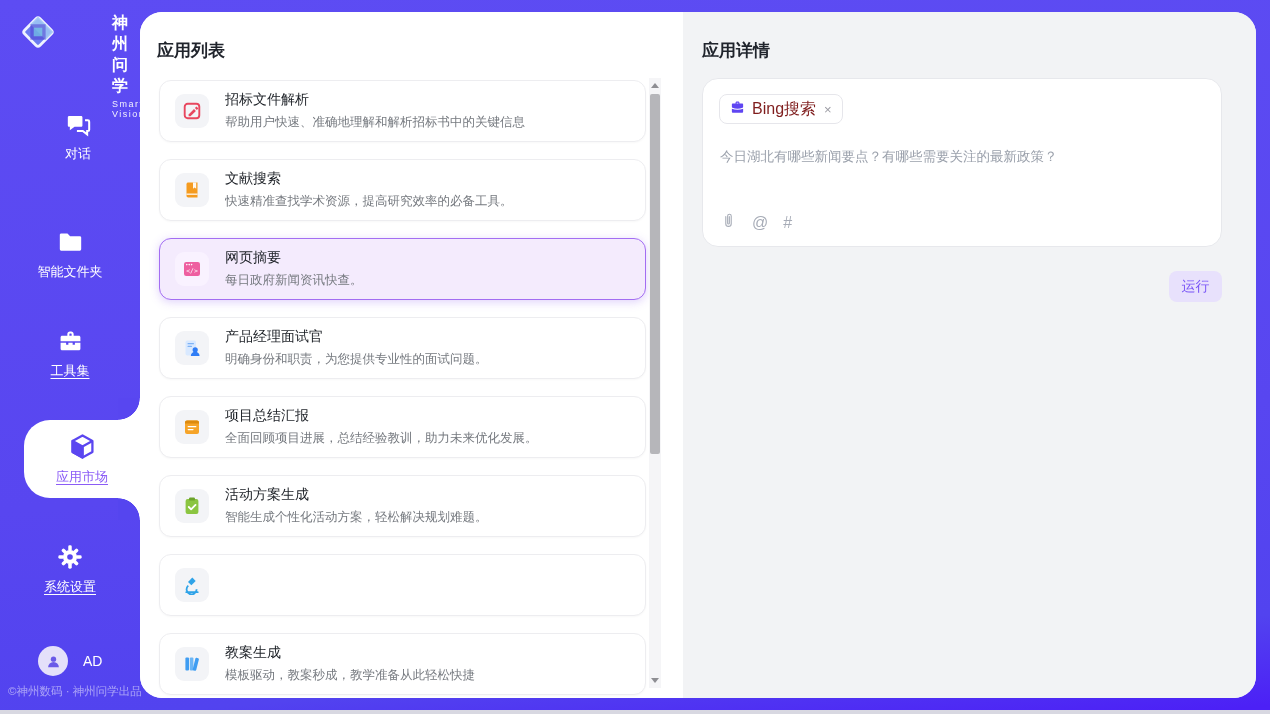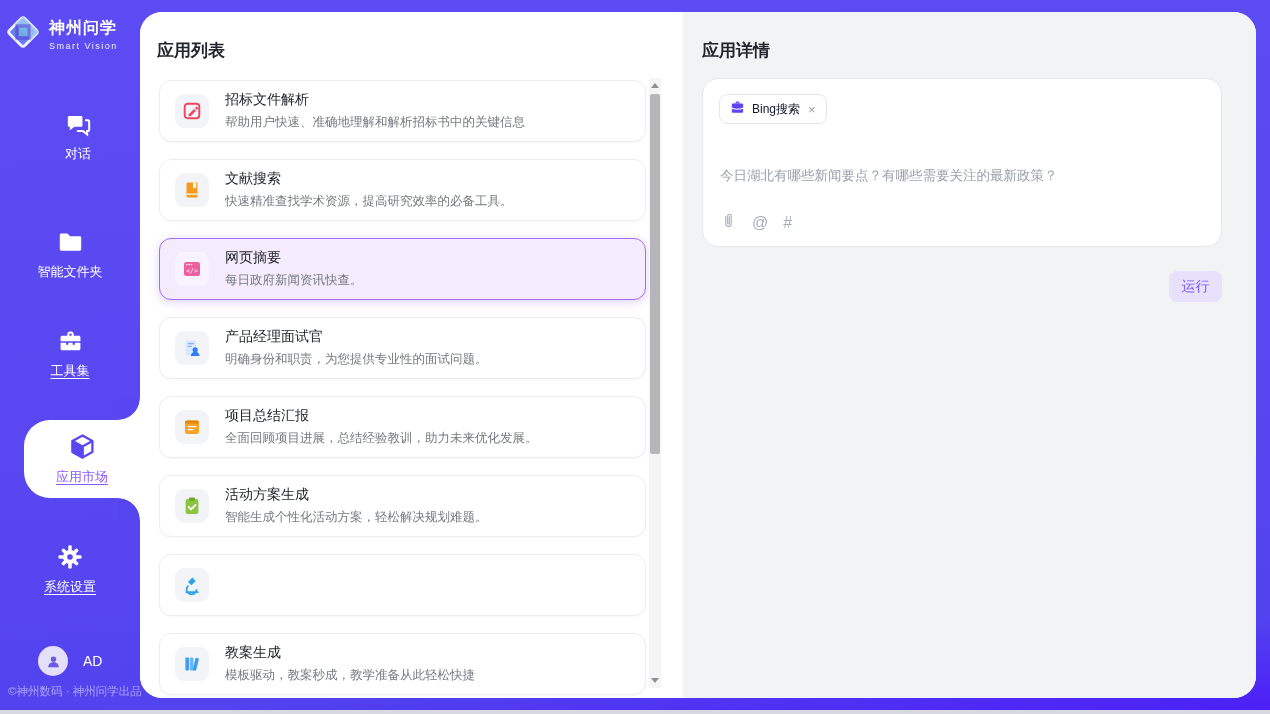--- a/index.html
+++ b/index.html
@@ -6,21 +6,21 @@
   html,body { width:1270px; height:714px; }
   body { font-family:"Liberation Sans","DejaVu Sans",sans-serif; }
   #screen{
     position:relative; width:1270px; height:714px; overflow:hidden;
     background:linear-gradient(175deg,#5d4cf3 0%,#5846f0 62%,#5243ef 88%,#4c20f6 99%);
   }
   .bottom-strip{ position:absolute; left:0; right:0; bottom:0; height:4px; background:#d8d8e1; }
 
   
   .sidebar{ position:absolute; left:0; top:0; width:140px; height:714px; color:#fff; }
-  .logo-row{ position:absolute; top:13px; left:4px; display:flex; align-items:center; }
+  .logo-row{ position:absolute; top:13px; left:19px; display:flex; align-items:flex-start;gap:48px; }
   .logo-text{ margin-left:7px; }
   .logo-title{ font-size:16px; font-weight:bold; letter-spacing:1px; }
   .logo-sub{ font-size:9px; letter-spacing:1.5px; opacity:.92; margin-top:2px; }
   .nav-item{ position:absolute; left:0; width:140px; display:flex; flex-direction:column; align-items:center; cursor:pointer; }
   .nav-icon{ height:28px; display:flex; align-items:center; justify-content:center; }
   .nav-label{ font-size:13px; margin-top:7px; color:#fff; }
   .nav-label.u{ text-decoration:underline; text-underline-offset:3px; }
   .nav-item.active{ left:24px; width:116px; height:78px; background:#fff; border-radius:26px 0 0 26px; justify-content:center; }
   .nav-item.active .nav-label{ color:#8b5cf6; }
   .nav-item.active::before, .nav-item.active::after{
@@ -53,23 +53,23 @@
   .sb-thumb{ position:absolute; top:16px; left:1px; width:10px; height:360px; background:#b6b6ba; border-radius:2px; }
   .sb-arrow{ position:absolute; left:2px; width:0; height:0; border-left:4px solid transparent; border-right:4px solid transparent; }
   .sb-up{ top:5px; border-bottom:5px solid #8e8e93; }
   .sb-down{ bottom:5px; border-top:5px solid #8e8e93; }
 
   .detail-panel{ position:relative; flex:1; background:#f2f3f5; }
   .detail-panel .panel-title{ position:absolute; top:27px; left:19px; }
   .input-card{ position:absolute; top:66px; left:19px; width:520px; height:169px; background:#fff; border:1px solid #e7e8ec; border-radius:16px; }
   .chip{ position:absolute; top:15px; left:16px; height:30px; display:inline-flex; align-items:center; padding:0 10px;
          border:1px solid #e6e6eb; border-radius:8px; background:#fff; }
-  .chip-label{ font-size:12px; color:#0f172a; margin-left:7px; }
+  .chip-label{ font-size:16px; color:#7f1d1d; margin-left:7px; }
   .chip-close{ font-size:13px; color:#9b9ba3; margin-left:8px; cursor:pointer; line-height:1; }
-  .query-text{ position:absolute; top:88px; left:17px; right:17px; font-size:13.5px; color:#9aa0ab; }
+  .query-text{ position:absolute; top:69px; left:17px; right:17px; font-size:13.5px; color:#9aa0ab; }
   .tool-row{ position:absolute; left:17px; bottom:13px; display:flex; align-items:center; gap:15px; }
   .tool-glyph{ font-size:16px; color:#a7acb7; cursor:pointer; }
   .tool-glyph.hash{ letter-spacing:-1px; }
   .run-btn{ position:absolute; top:259px; right:34px; width:53px; height:31px; border:none; border-radius:8px;
             background:#e8e1fc; color:#7a57f6; font-size:14px; font-family:inherit; cursor:pointer; }
 </style>
 </head>
 <body>
 
 <div id="screen">

